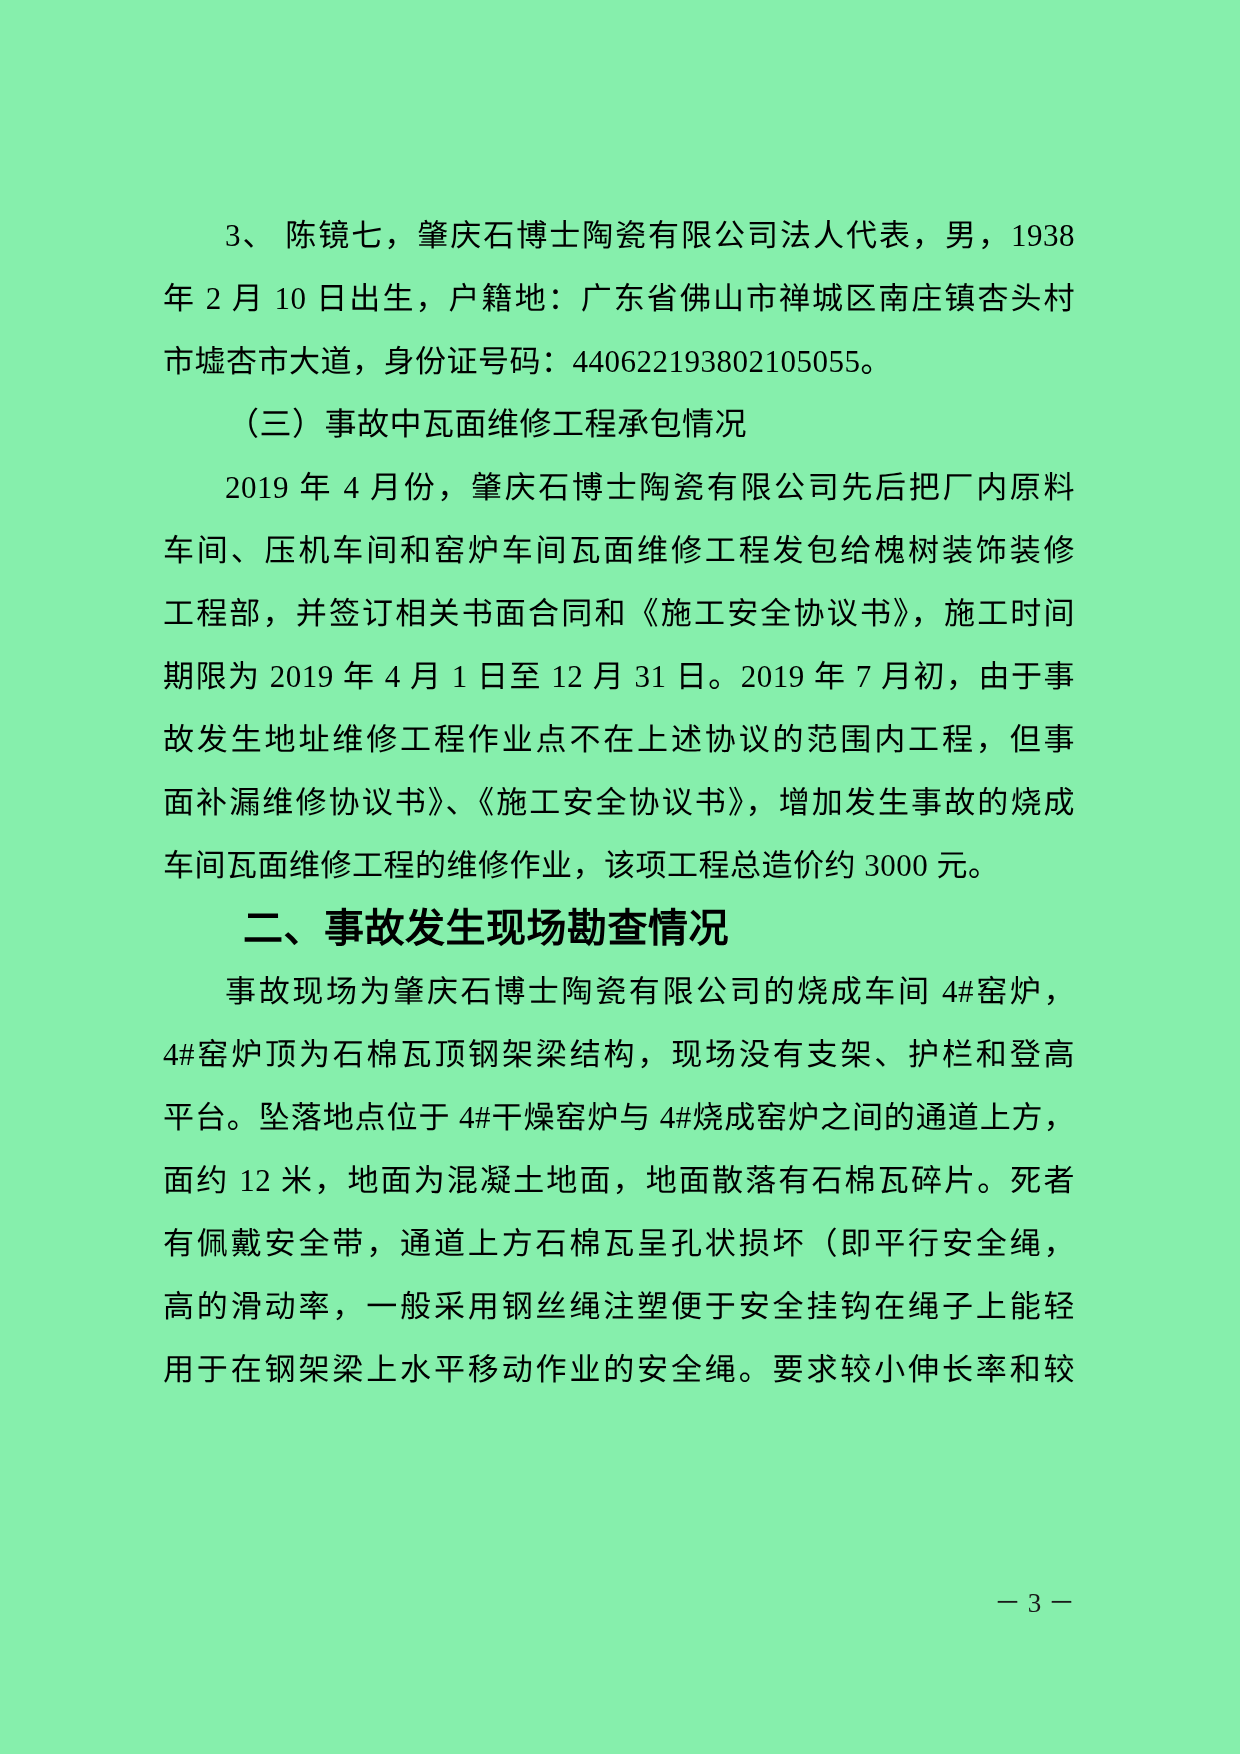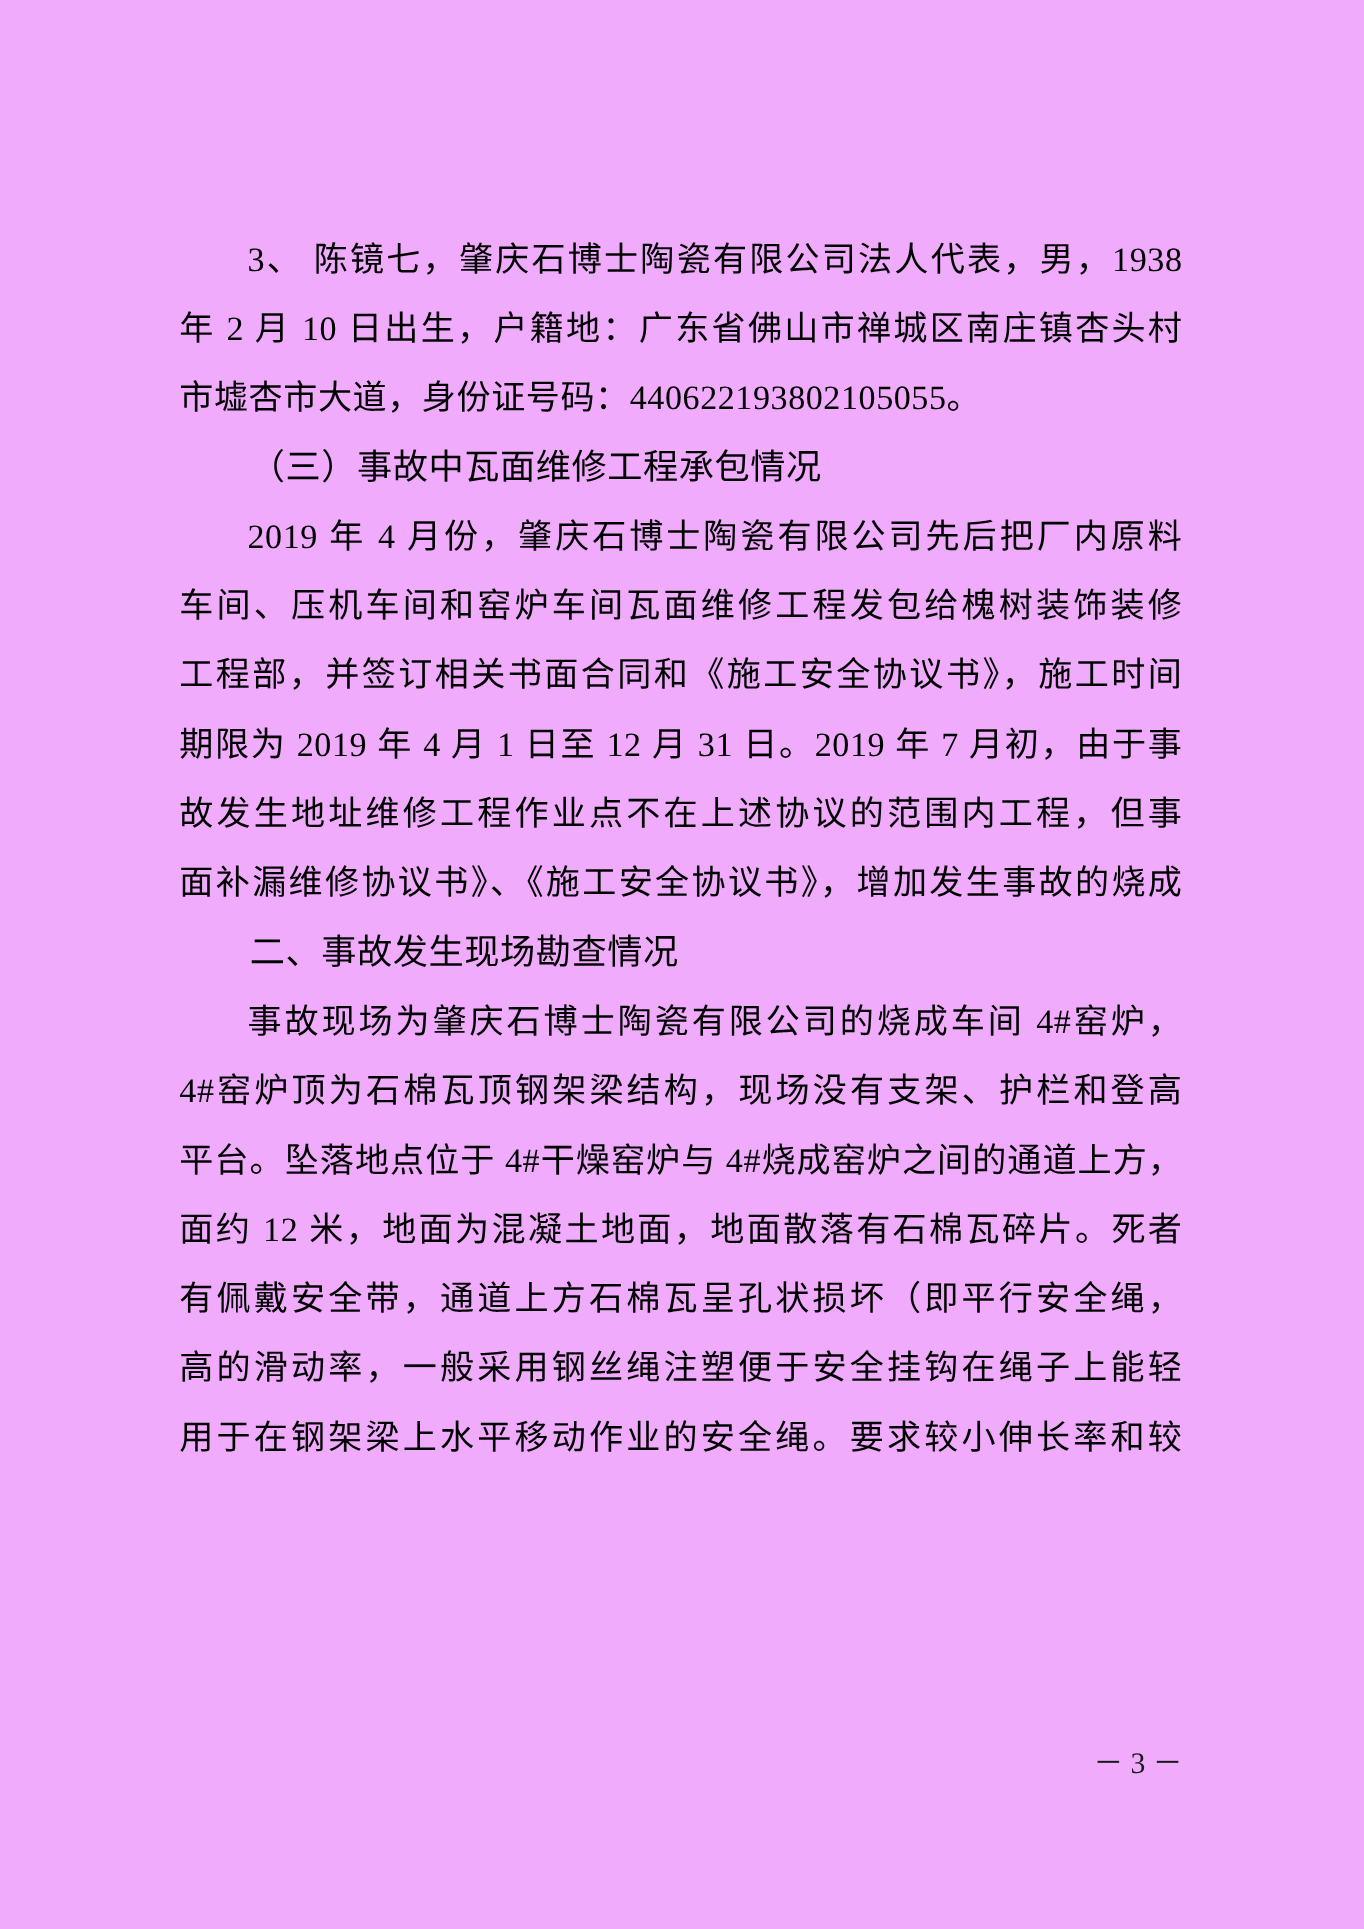--- a/index.html
+++ b/index.html
@@ -4,21 +4,21 @@
 <style>
   html, body {
     margin: 0;
     padding: 0;
     background: #ffffff;
   }
   .page {
     position: relative;
     width: 1240px;
     height: 1754px;
-    background: #f0abfc;
+    background: #86efac;
     color: #000000;
     font-family: "Liberation Serif", serif;
     overflow: hidden;
   }
   .text-block {
     position: absolute;
     left: 163px;
     top: 204px;
     width: 912px;
   }
@@ -37,23 +37,23 @@
   }
   .indent {
     text-indent: 2em;
   }
   .heading-kai {
     font-weight: normal;
     font-family: "Liberation Serif", serif;
     font-size: 32px;
   }
   .heading-hei {
-    font-weight: normal;
+    font-weight: bold;
     font-family: "Liberation Sans", sans-serif;
-    font-size: 32px;
+    font-size: 40px;
   }
   .footer {
     position: absolute;
     top: 1586px;
     right: 165px;
     font-size: 27px;
     line-height: 34px;
     color: #1a1a1a;
     font-family: "Liberation Serif", serif;
   }
@@ -66,20 +66,21 @@
     <p class="line indent jl">3、 陈镜七，肇庆石博士陶瓷有限公司法人代表，男，1938</p>
     <p class="line jl">年 2 月 10 日出生，户籍地：广东省佛山市禅城区南庄镇杏头村</p>
     <p class="line">市墟杏市大道，身份证号码：440622193802105055。</p>
     <p class="line heading-kai indent">（三）事故中瓦面维修工程承包情况</p>
     <p class="line indent jl">2019 年 4 月份，肇庆石博士陶瓷有限公司先后把厂内原料</p>
     <p class="line jl">车间、压机车间和窑炉车间瓦面维修工程发包给槐树装饰装修</p>
     <p class="line jl">工程部，并签订相关书面合同和《施工安全协议书》，施工时间</p>
     <p class="line jl">期限为 2019 年 4 月 1 日至 12 月 31 日。2019 年 7 月初，由于事</p>
     <p class="line jl">故发生地址维修工程作业点不在上述协议的范围内工程，但事</p>
     <p class="line jl">面补漏维修协议书》、《施工安全协议书》，增加发生事故的烧成</p>
+    <p class="line">车间瓦面维修工程的维修作业，该项工程总造价约 3000 元。</p>
     <p class="line heading-hei indent">二、事故发生现场勘查情况</p>
     <p class="line indent jl">事故现场为肇庆石博士陶瓷有限公司的烧成车间 4#窑炉，</p>
     <p class="line jl">4#窑炉顶为石棉瓦顶钢架梁结构，现场没有支架、护栏和登高</p>
     <p class="line jl">平台。坠落地点位于 4#干燥窑炉与 4#烧成窑炉之间的通道上方，</p>
     <p class="line jl">面约 12 米，地面为混凝土地面，地面散落有石棉瓦碎片。死者</p>
     <p class="line jl">有佩戴安全带，通道上方石棉瓦呈孔状损坏（即平行安全绳，</p>
     <p class="line jl">高的滑动率，一般采用钢丝绳注塑便于安全挂钩在绳子上能轻</p>
     <p class="line jl">用于在钢架梁上水平移动作业的安全绳。要求较小伸长率和较</p>
   </main>
 

